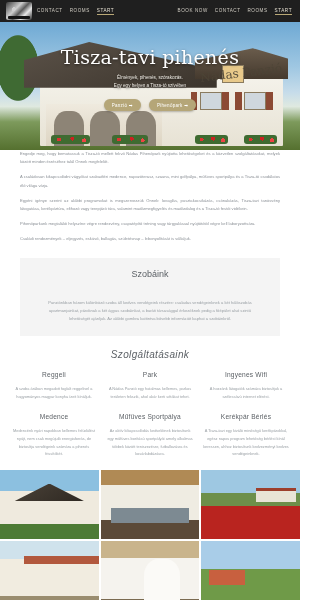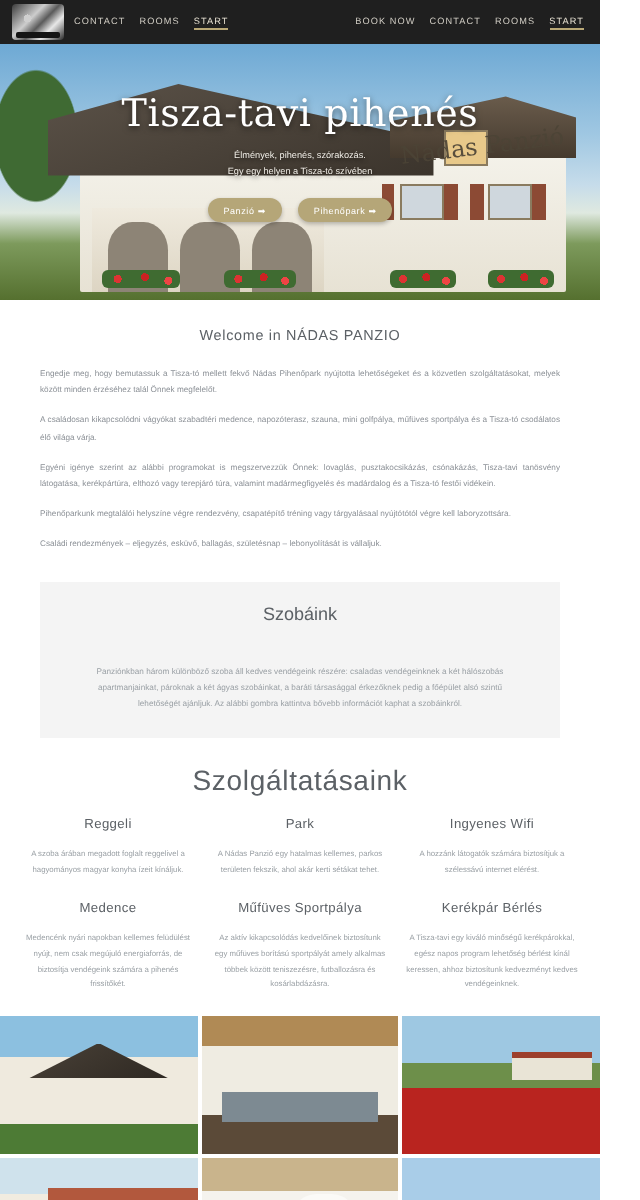--- a/index.html
+++ b/index.html
@@ -139,21 +139,21 @@
     box-shadow:0 1px 2px rgba(0,0,0,.25);
   }
 
   
   .section{ padding:0 20px; }
   .sec-title{
     text-align:center; color:#5c6166; font-weight:400;
     letter-spacing:.35px;
   }
   h2.sec-title{ font-size:7.2px; margin:13px 0 11px; }
-  h2.big{ font-size:14px; }
+  h2.big{ font-size:10px;font-style:italic; }
   .para{
     font-size:4.1px; line-height:2.0; color:#8b9096;
     text-align:justify; margin-bottom:7px;
   }
   .para:last-child{ margin-bottom:0; }
 
   
   .rooms-box{
     margin:14px 20px 0; background:#f4f4f4;
     padding:11px 22px 13px; text-align:center;
@@ -254,21 +254,20 @@
         <div>Egy egy helyen a Tisza-tó szívében</div>
       </div>
       <div class="hero-btns">
         <button class="hero-btn">Panzió ➡</button>
         <button class="hero-btn">Pihenőpark ➡</button>
       </div>
     </div>
   </div>
 
   <div class="section">
-    <h2 class="sec-title">Welcome in NÁDAS PANZIO</h2>
     <p class="para">Engedje meg, hogy bemutassuk a Tisza-tó mellett fekvő Nádas Pihenőpark nyújtotta lehetőségeket és a közvetlen szolgáltatásokat, melyek között minden érzéséhez talál Önnek megfelelőt.</p>
     <p class="para">A családosan kikapcsolódni vágyókat szabadtéri medence, napozóterasz, szauna, mini golfpálya, műfüves sportpálya és a Tisza-tó csodálatos élő világa várja.</p>
     <p class="para">Egyéni igénye szerint az alábbi programokat is megszervezzük Önnek: lovaglás, pusztakocsikázás, csónakázás, Tisza-tavi tanösvény látogatása, kerékpártúra, elthozó vagy terepjáró túra, valamint madármegfigyelés és madárdalog és a Tisza-tó festői vidékein.</p>
     <p class="para">Pihenőparkunk megtalálói helyszíne végre rendezvény, csapatépítő tréning vagy tárgyalásaal nyújtótótól végre kell laboryzottsára.</p>
     <p class="para">Családi rendezmények – eljegyzés, esküvő, ballagás, születésnap – lebonyolítását is vállaljuk.</p>
   </div>
 
   <div class="rooms-box">
     <h2>Szobáink</h2>
     <p>Panziónkban három különböző szoba áll kedves vendégeink részére: csaladas vendégeinknek a két hálószobás apartmanjainkat, pároknak a két ágyas szobáinkat, a baráti társasággal érkezőknek pedig a főépület alsó szintű lehetőségét ajánljuk. Az alábbi gombra kattintva bővebb információt kaphat a szobáinkról.</p>

